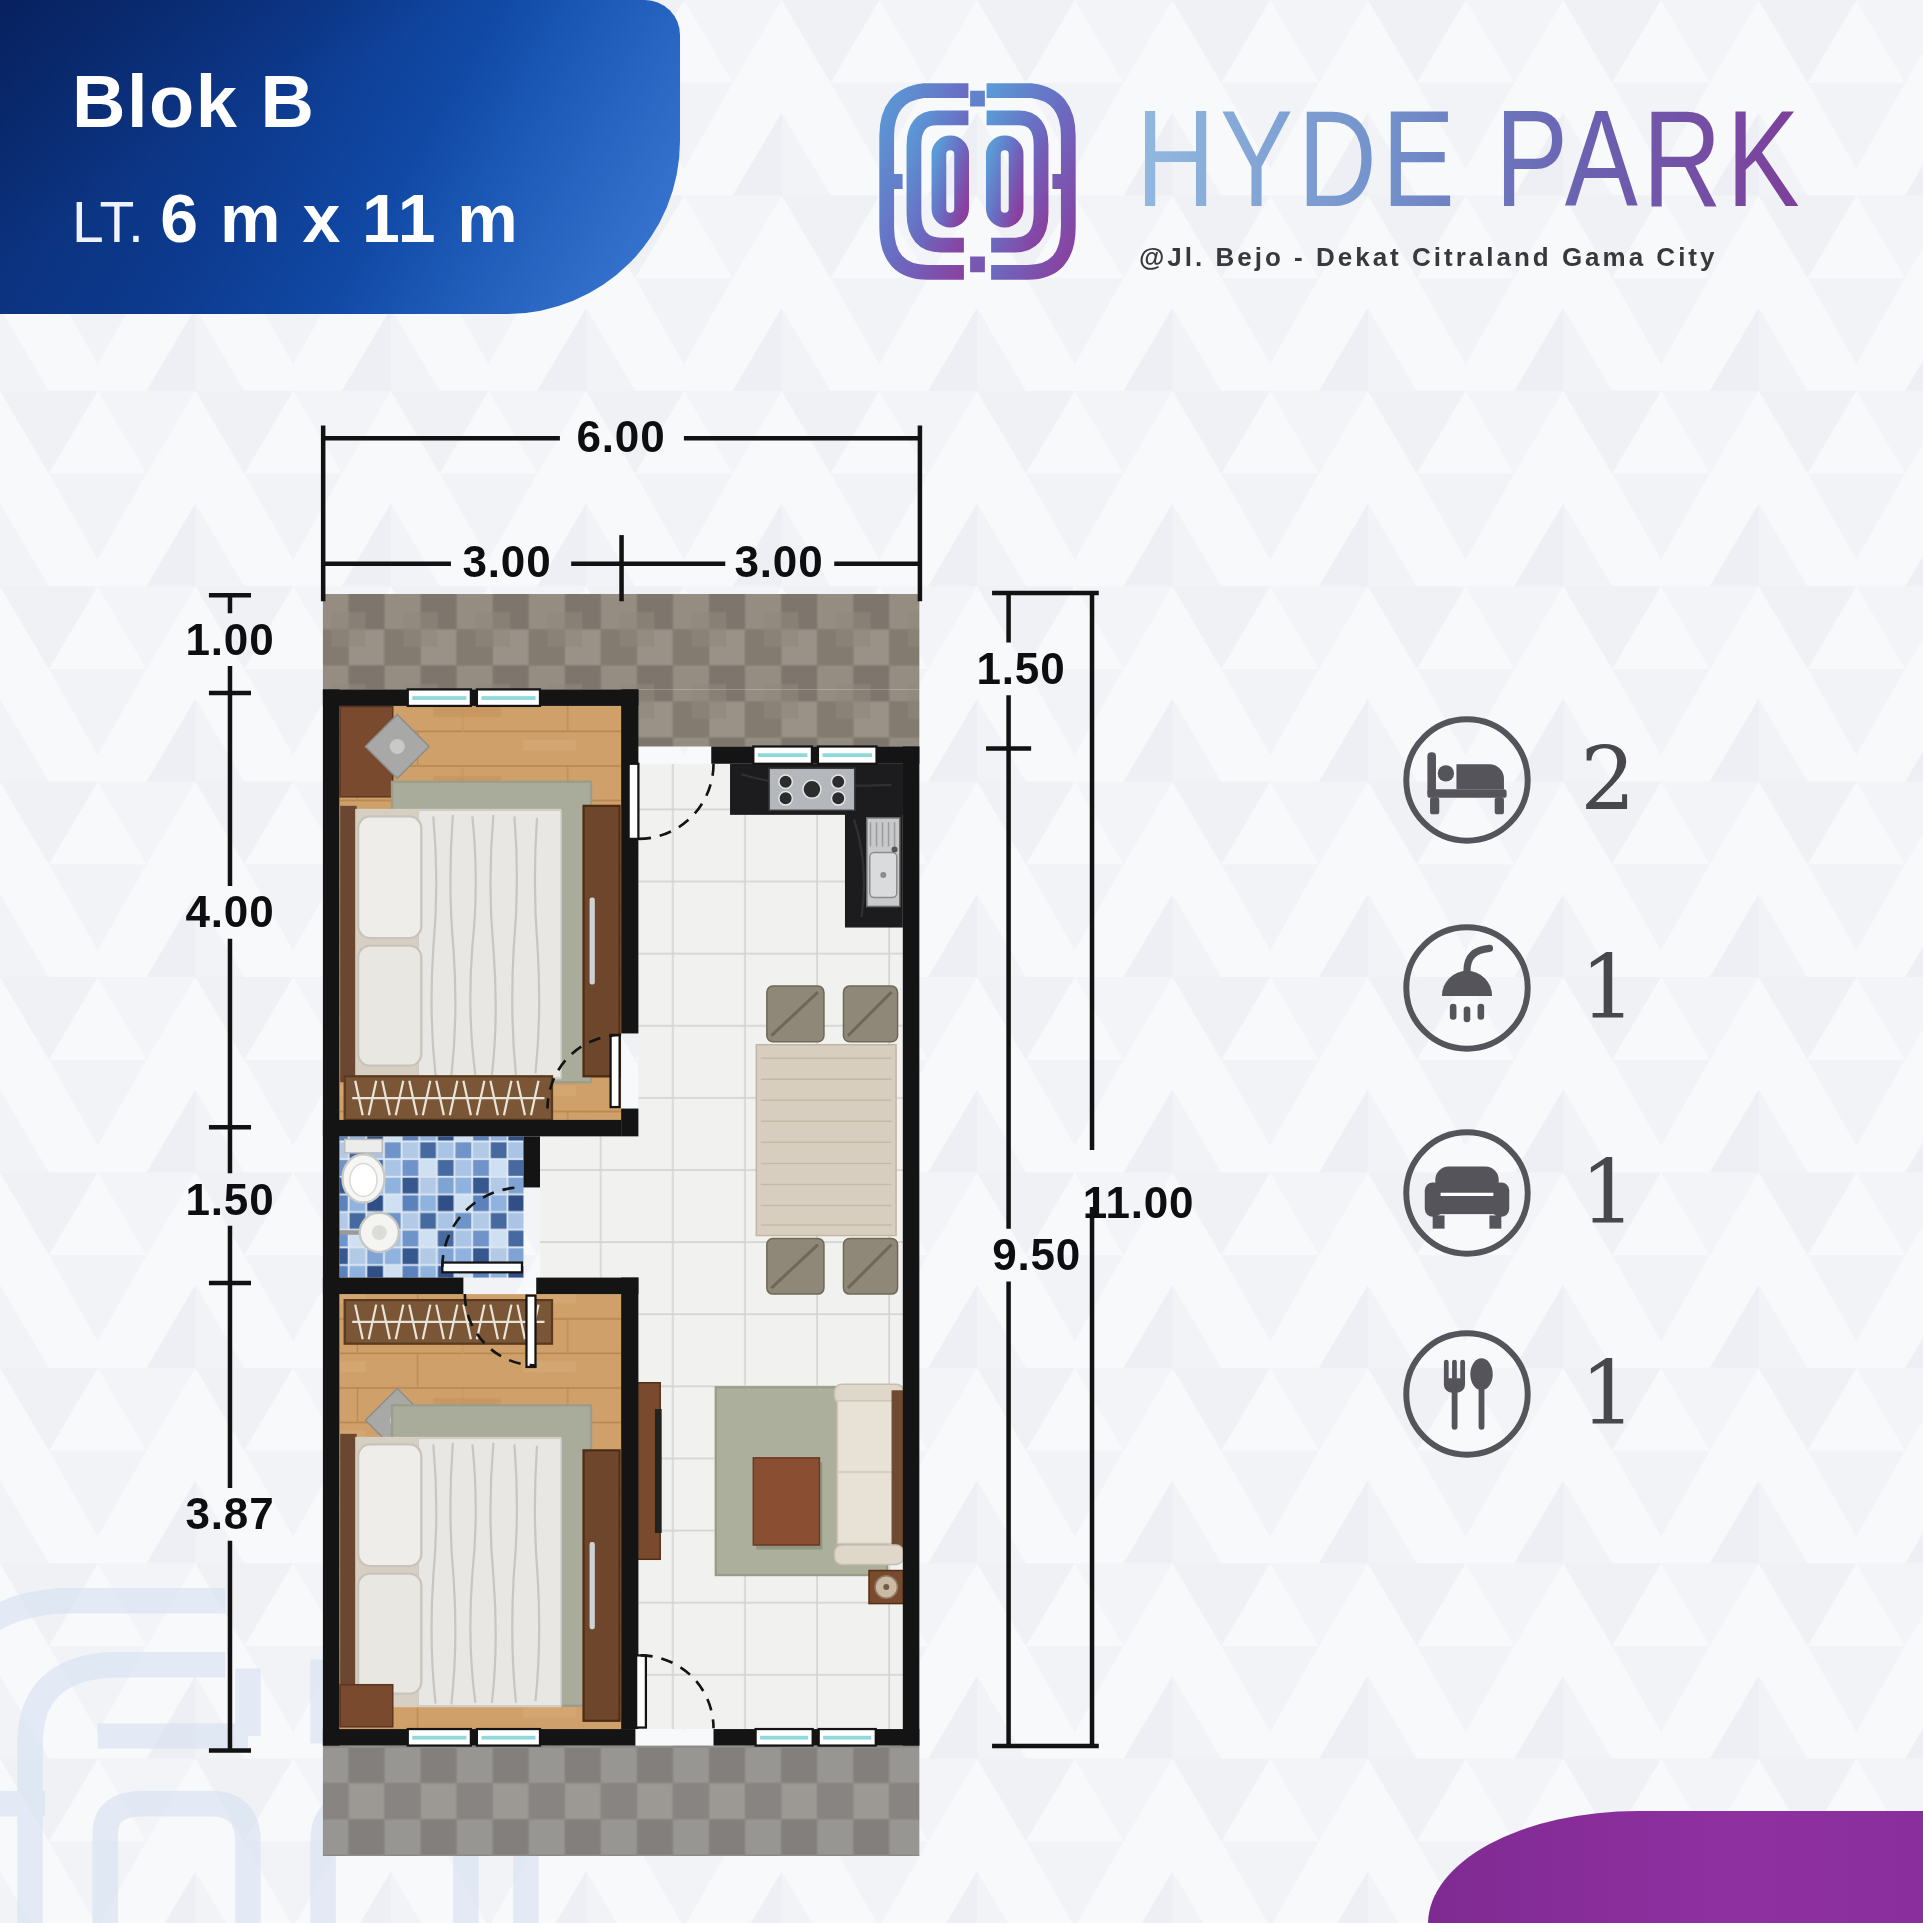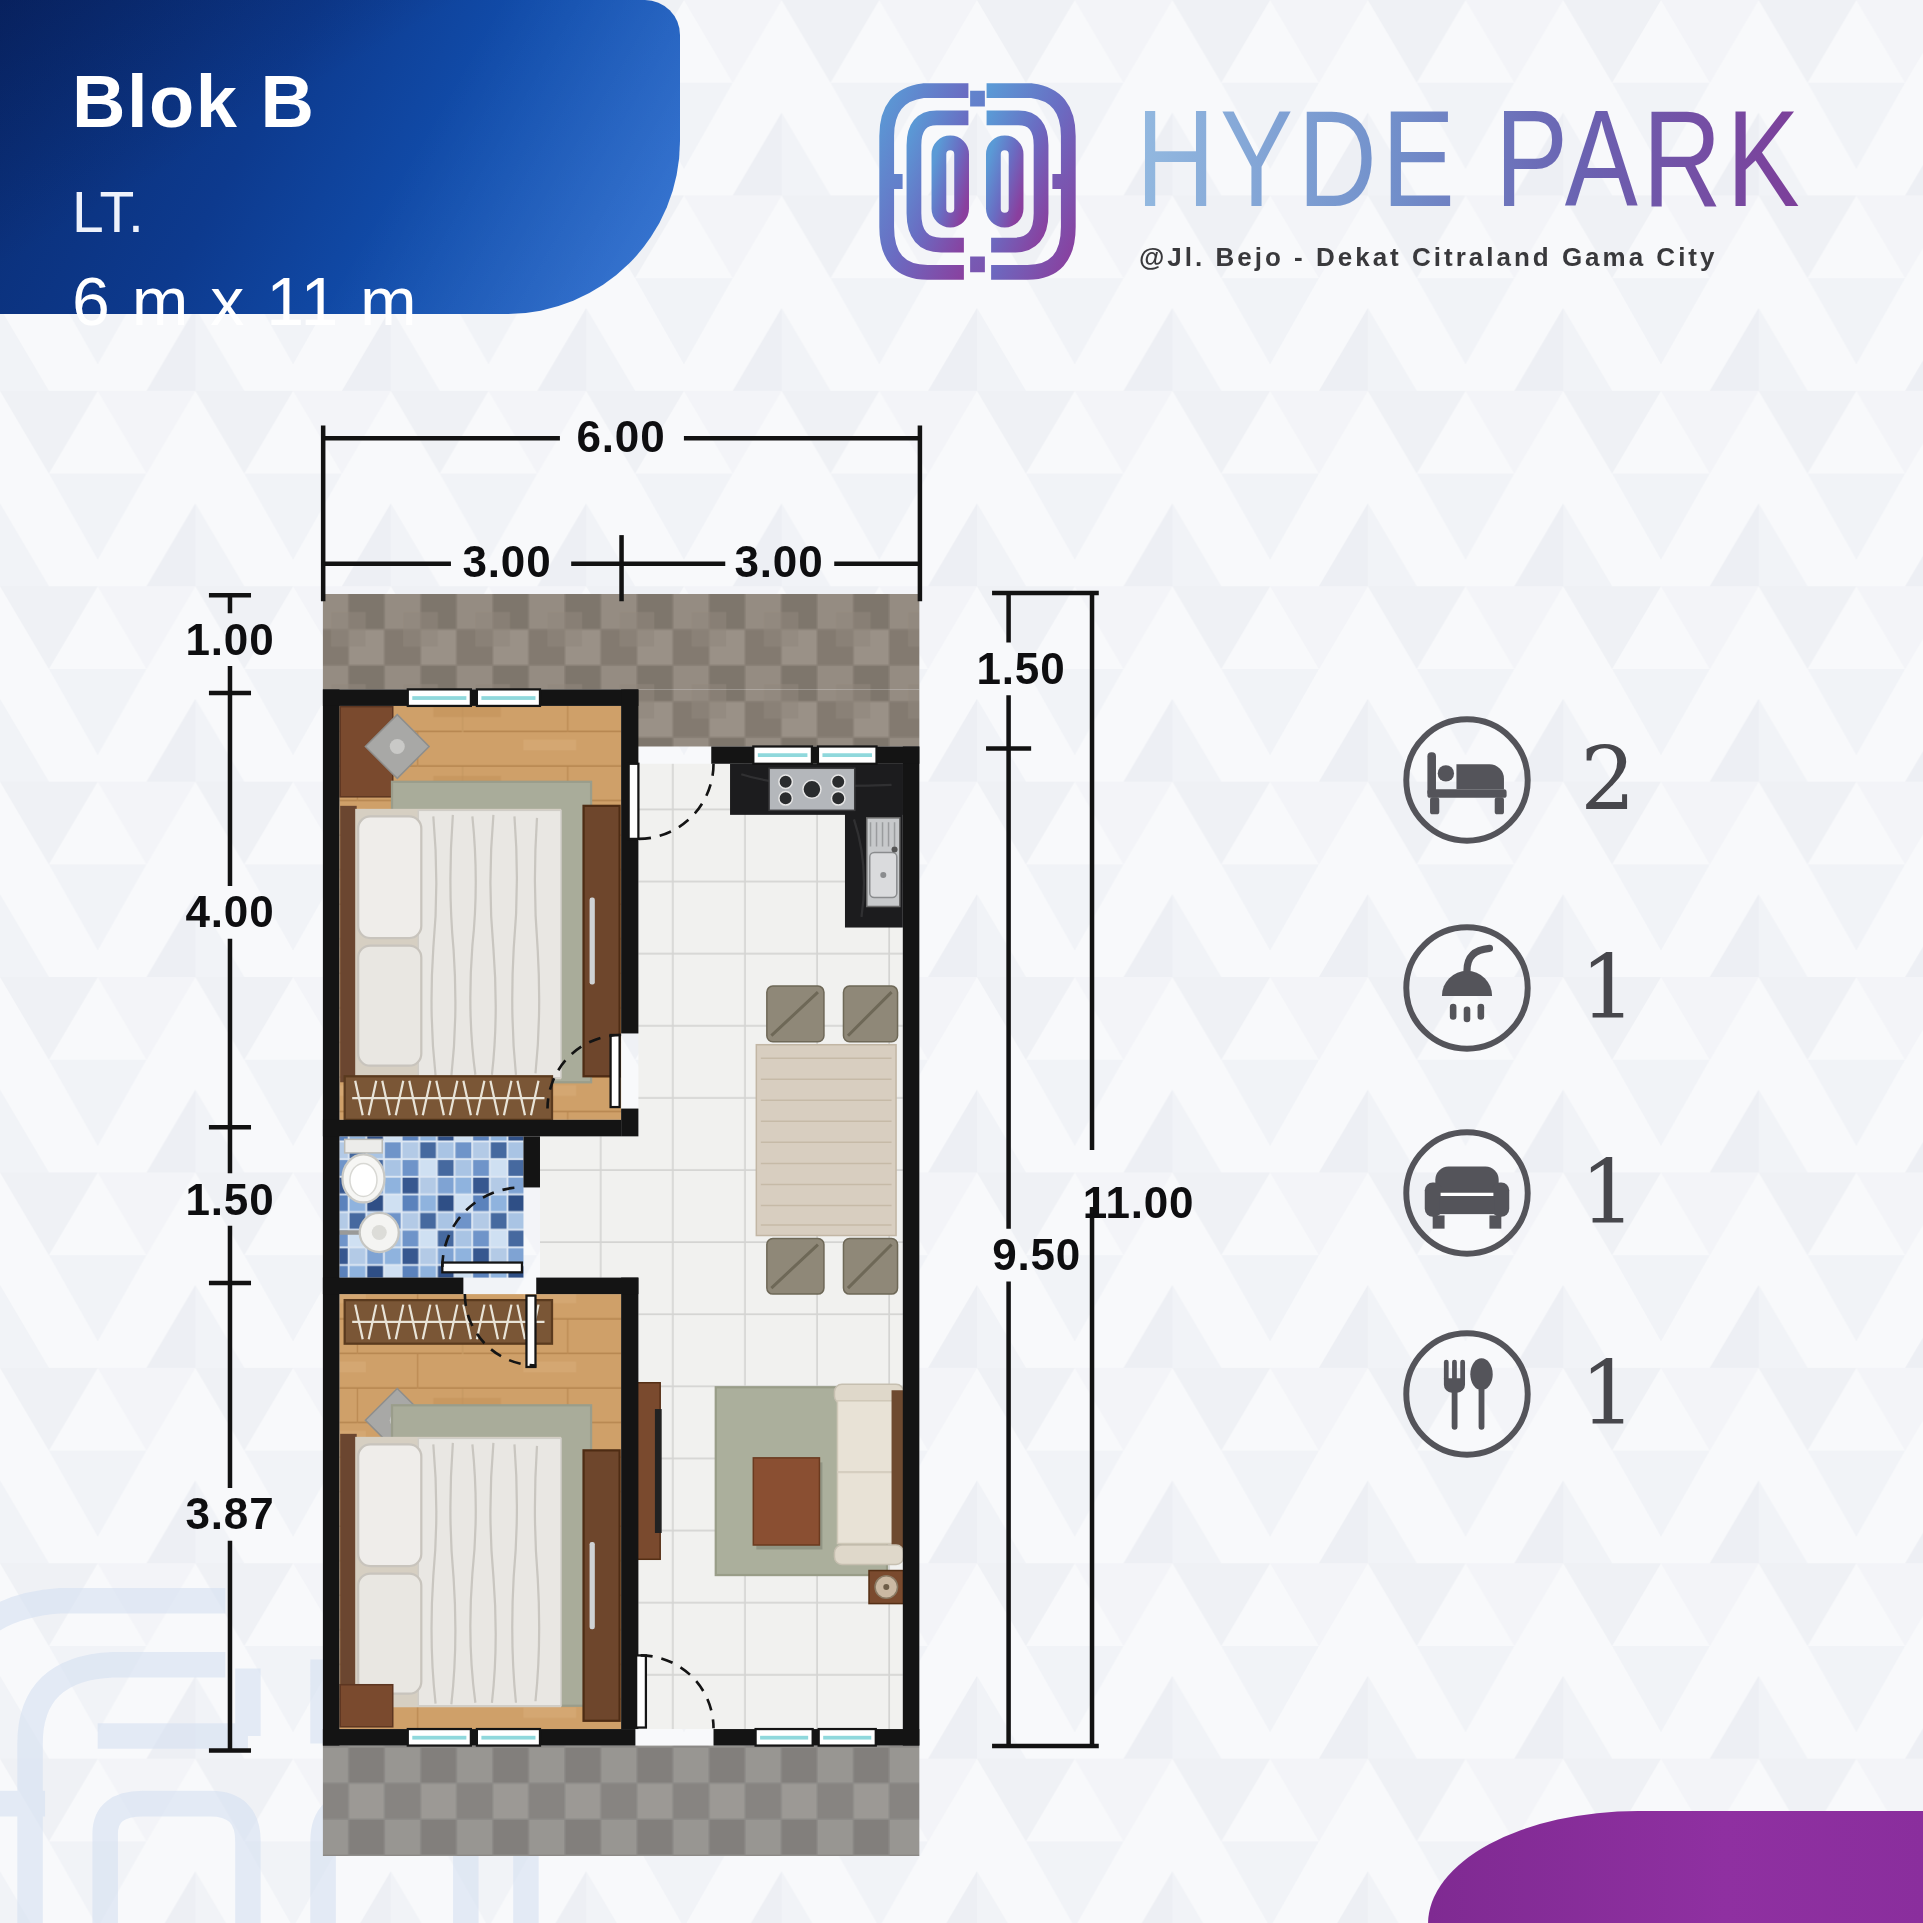--- a/index.html
+++ b/index.html
@@ -8,23 +8,23 @@
   .abs{position:absolute;}
 
   
   .badge{position:absolute;left:0;top:0;width:680px;height:314px;z-index:5;
     border-radius:0 35px 173px 0;
     background:
       linear-gradient(300deg,rgba(255,255,255,0.14) 0%,rgba(255,255,255,0) 42%),
       linear-gradient(150deg,rgba(2,8,48,0.30) 0%,rgba(2,8,48,0) 38%),
       linear-gradient(118deg,#0a2c72 0%,#0d3a8e 38%,#1250b0 68%,#1e66d0 100%);}
   .badge-line1{position:absolute;left:72px;top:59px;font-size:74px;font-weight:700;color:#ffffff;letter-spacing:1.5px;}
-  .badge-line2{position:absolute;left:72px;top:179px;display:flex;align-items:baseline;gap:16.5px;color:#fff;flex-direction:column;}
+  .badge-line2{position:absolute;left:72px;top:179px;display:flex;align-items:baseline;gap:16.5px;color:#fff;}
   .lot-prefix{font-size:57px;font-weight:400;color:#eef2fb;}
-  .lot-value{font-size:68px;font-weight:400;letter-spacing:1.5px;}
+  .lot-value{font-size:68px;font-weight:700;letter-spacing:1.5px;}
 
   
   .brand-logo{position:absolute;left:864px;top:66px;width:227px;height:231px;z-index:5;}
   .brand-name{position:absolute;left:1136px;top:90px;z-index:5;white-space:nowrap;
     font-size:137px;font-weight:400;letter-spacing:6px;line-height:1.0;
     transform:scaleX(.80);transform-origin:left top;
     background:linear-gradient(90deg,#93b9e0 0%,#7290cb 38%,#6a63b2 66%,#7d3e99 100%);
     -webkit-background-clip:text;background-clip:text;color:transparent;}
   .brand-tagline{position:absolute;left:1139px;top:242px;z-index:5;white-space:nowrap;
     font-size:26px;font-weight:700;letter-spacing:3px;color:#39393c;}

